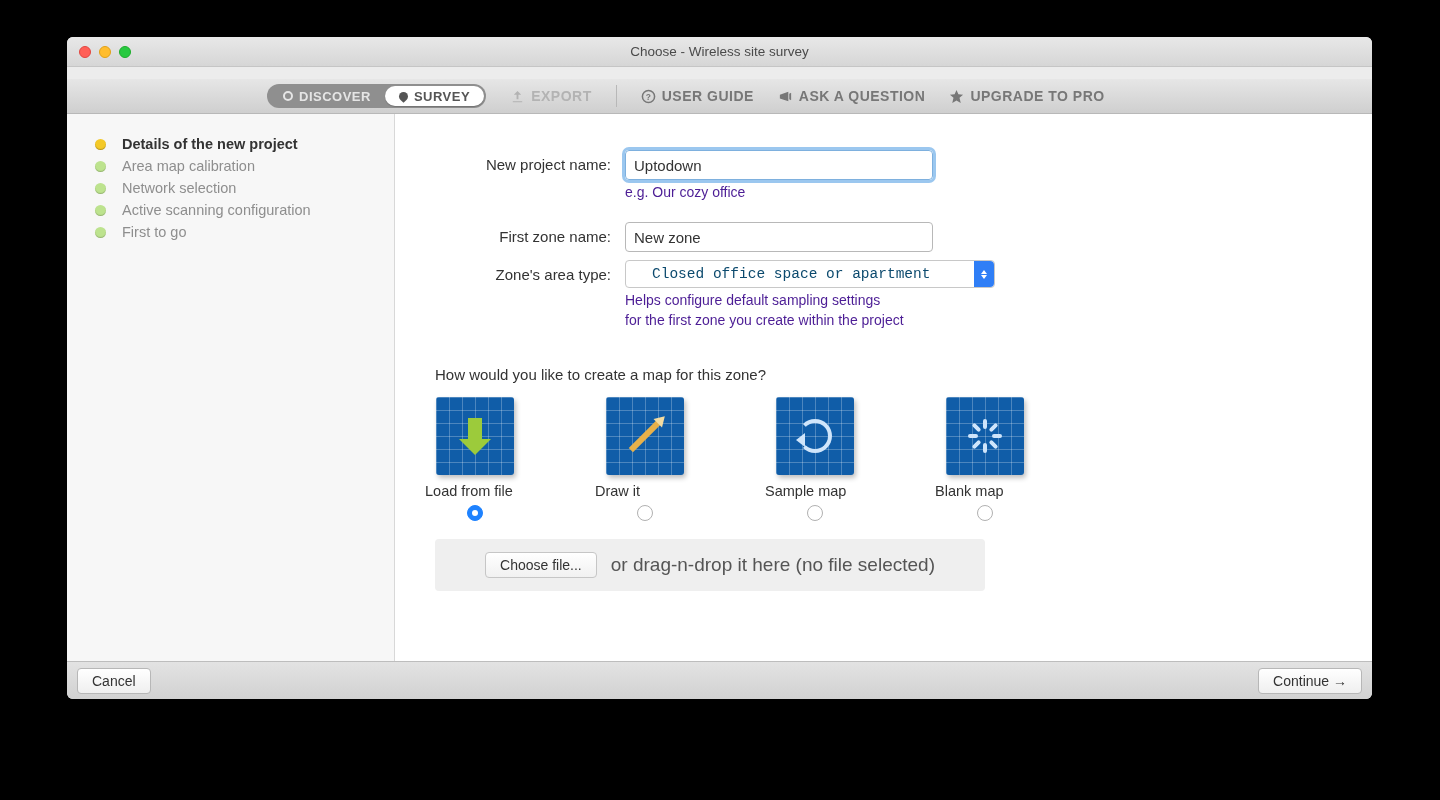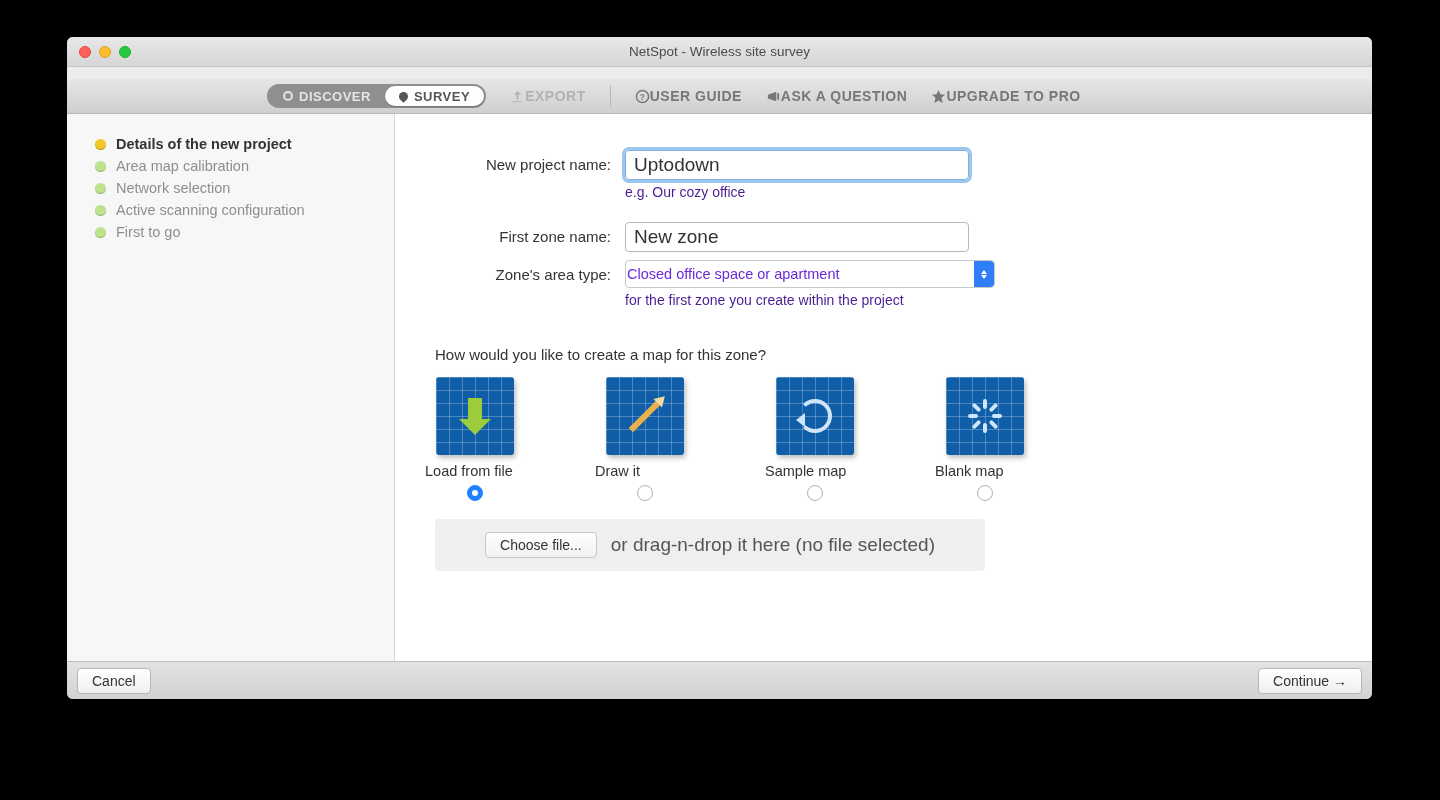--- a/index.html
+++ b/index.html
@@ -42,51 +42,51 @@
   }
   .seg-btn {
     display:flex; align-items:center; gap:6px;
     padding: 0 14px; height:20px; border-radius:12px;
     font-size:13px; font-weight:700; color:#e5e5e5; cursor:pointer;
     letter-spacing:0.5px;
   }
   .seg-btn.active { background:#fff; color:#555; box-shadow:0 1px 1px rgba(0,0,0,0.2); }
   .seg-dot { width:10px; height:10px; border-radius:50%; border:2px solid currentColor; display:inline-block; }
   .pin { width:9px; height:9px; border-radius:50% 50% 50% 0; transform:rotate(-45deg); background:#555; display:inline-block; }
-  .tb-item { display:flex; align-items:center; cursor:pointer; letter-spacing:0.5px; }
+  .tb-item { display:flex; align-items:center; gap:6px; cursor:pointer; letter-spacing:0.5px; }
   .tb-item.disabled { color:#b3b3b3; cursor:default; }
   .tb-sep { width:1px; height:22px; background:#b8b8b8; }
   .ic { width:15px; height:15px; display:inline-block; }
 
   .body { flex:1; display:flex; overflow:hidden; }
   .sidebar {
     width: 328px; background:#f7f7f7; border-right:1px solid #d8d8d8;
     padding: 22px 18px 18px 28px;
   }
-  .step { display:flex; align-items:center; gap:10px; margin-bottom:6px; font-size:14.5px; }
+  .step { display:flex; align-items:center; gap:16px; margin-bottom:6px; font-size:14.5px; }
   .step .bullet { width:11px; height:11px; border-radius:50%; }
   .step.active .bullet { background:#f4c927; box-shadow: inset 0 -1px 1px rgba(0,0,0,.25); }
   .step.pending .bullet { background:#bde38e; box-shadow: inset 0 -1px 1px rgba(0,0,0,.2); }
   .step.active span { font-weight:700; color:#333; }
   .step.pending span { color:#8e8e8e; font-weight:500; }
 
   .main { flex:1; background:#fff; padding: 36px 40px 20px 40px; overflow:auto; }
   .row { display:flex; align-items:flex-start; margin-bottom:8px; }
   .label-col { width: 190px; text-align:right; padding-right:14px; font-size:15px; color:#333; padding-top:6px; }
   .field-col { width: 380px; }
   .text-input {
-    width: 344px; height:30px; border:1px solid #b8b8b8; border-radius:4px;
-    padding: 0 8px; font-size:19px; color:#333; background:#fff;
+    width: 308px; height:30px; border:1px solid #b8b8b8; border-radius:4px;
+    padding: 0 8px; font-size:15px; color:#333; background:#fff;
   }
   .text-input.focus { outline:3px solid #9bc7ef; border-color:#7eb0de; }
   .hint { font-size:14px; color:#4c1d95; margin-top:4px; margin-bottom:14px; }
   .select {
     width:370px; height:28px; border:1px solid #c8c8c8; border-radius:4px;
-    display:flex; align-items:center; background:#fff; font-size:14.5px; color:#6d28d9;
-    position:relative; padding-left:1px; cursor:pointer;
+    display:flex; align-items:center; background:#fff; font-size:14.5px; color:#0c4a6e;
+    position:relative; padding-left:26px; cursor:pointer;font-family:Liberation Mono, monospace;
   }
   .select .caret {
     position:absolute; right:0; top:0; width:20px; height:100%;
     background:#2f7ef6; border-radius:0 4px 4px 0;
     display:flex; flex-direction:column; align-items:center; justify-content:center; gap:1px;
   }
   .caret::before, .caret::after { content:""; width:0; height:0; border-left:3.5px solid transparent; border-right:3.5px solid transparent; }
   .caret::before { border-bottom:4px solid #fff; }
   .caret::after  { border-top:4px solid #fff; }
 
@@ -154,21 +154,21 @@
 <body>
 
 <div class="window">
 
   <div class="titlebar">
     <div class="traffic">
       <div class="tl red"></div>
       <div class="tl yellow"></div>
       <div class="tl green"></div>
     </div>
-    <div class="title">NetSpot - Wireless site survey</div>
+    <div class="title">Choose - Wireless site survey</div>
   </div>
 
   <div class="toolbar">
     <div class="seg">
       <div class="seg-btn">
         <span class="seg-dot"></span>
         <span>DISCOVER</span>
       </div>
       <div class="seg-btn active">
         <span class="pin"></span>
@@ -243,20 +243,21 @@
         </div>
       </div>
 
       <div class="row">
         <div class="label-col">Zone's area type:</div>
         <div class="field-col">
           <div class="select">
             <span>Closed office space or apartment</span>
             <span class="caret"></span>
           </div>
+          <div class="hint" style="margin-bottom:0">Helps configure default sampling settings</div>
           <div class="hint">for the first zone you create within the project</div>
         </div>
       </div>
 
       <div class="question">How would you like to create a map for this zone?</div>
 
       <div class="map-options">
         <div class="opt">
           <div class="tile">
             <div class="arrow-dn">

